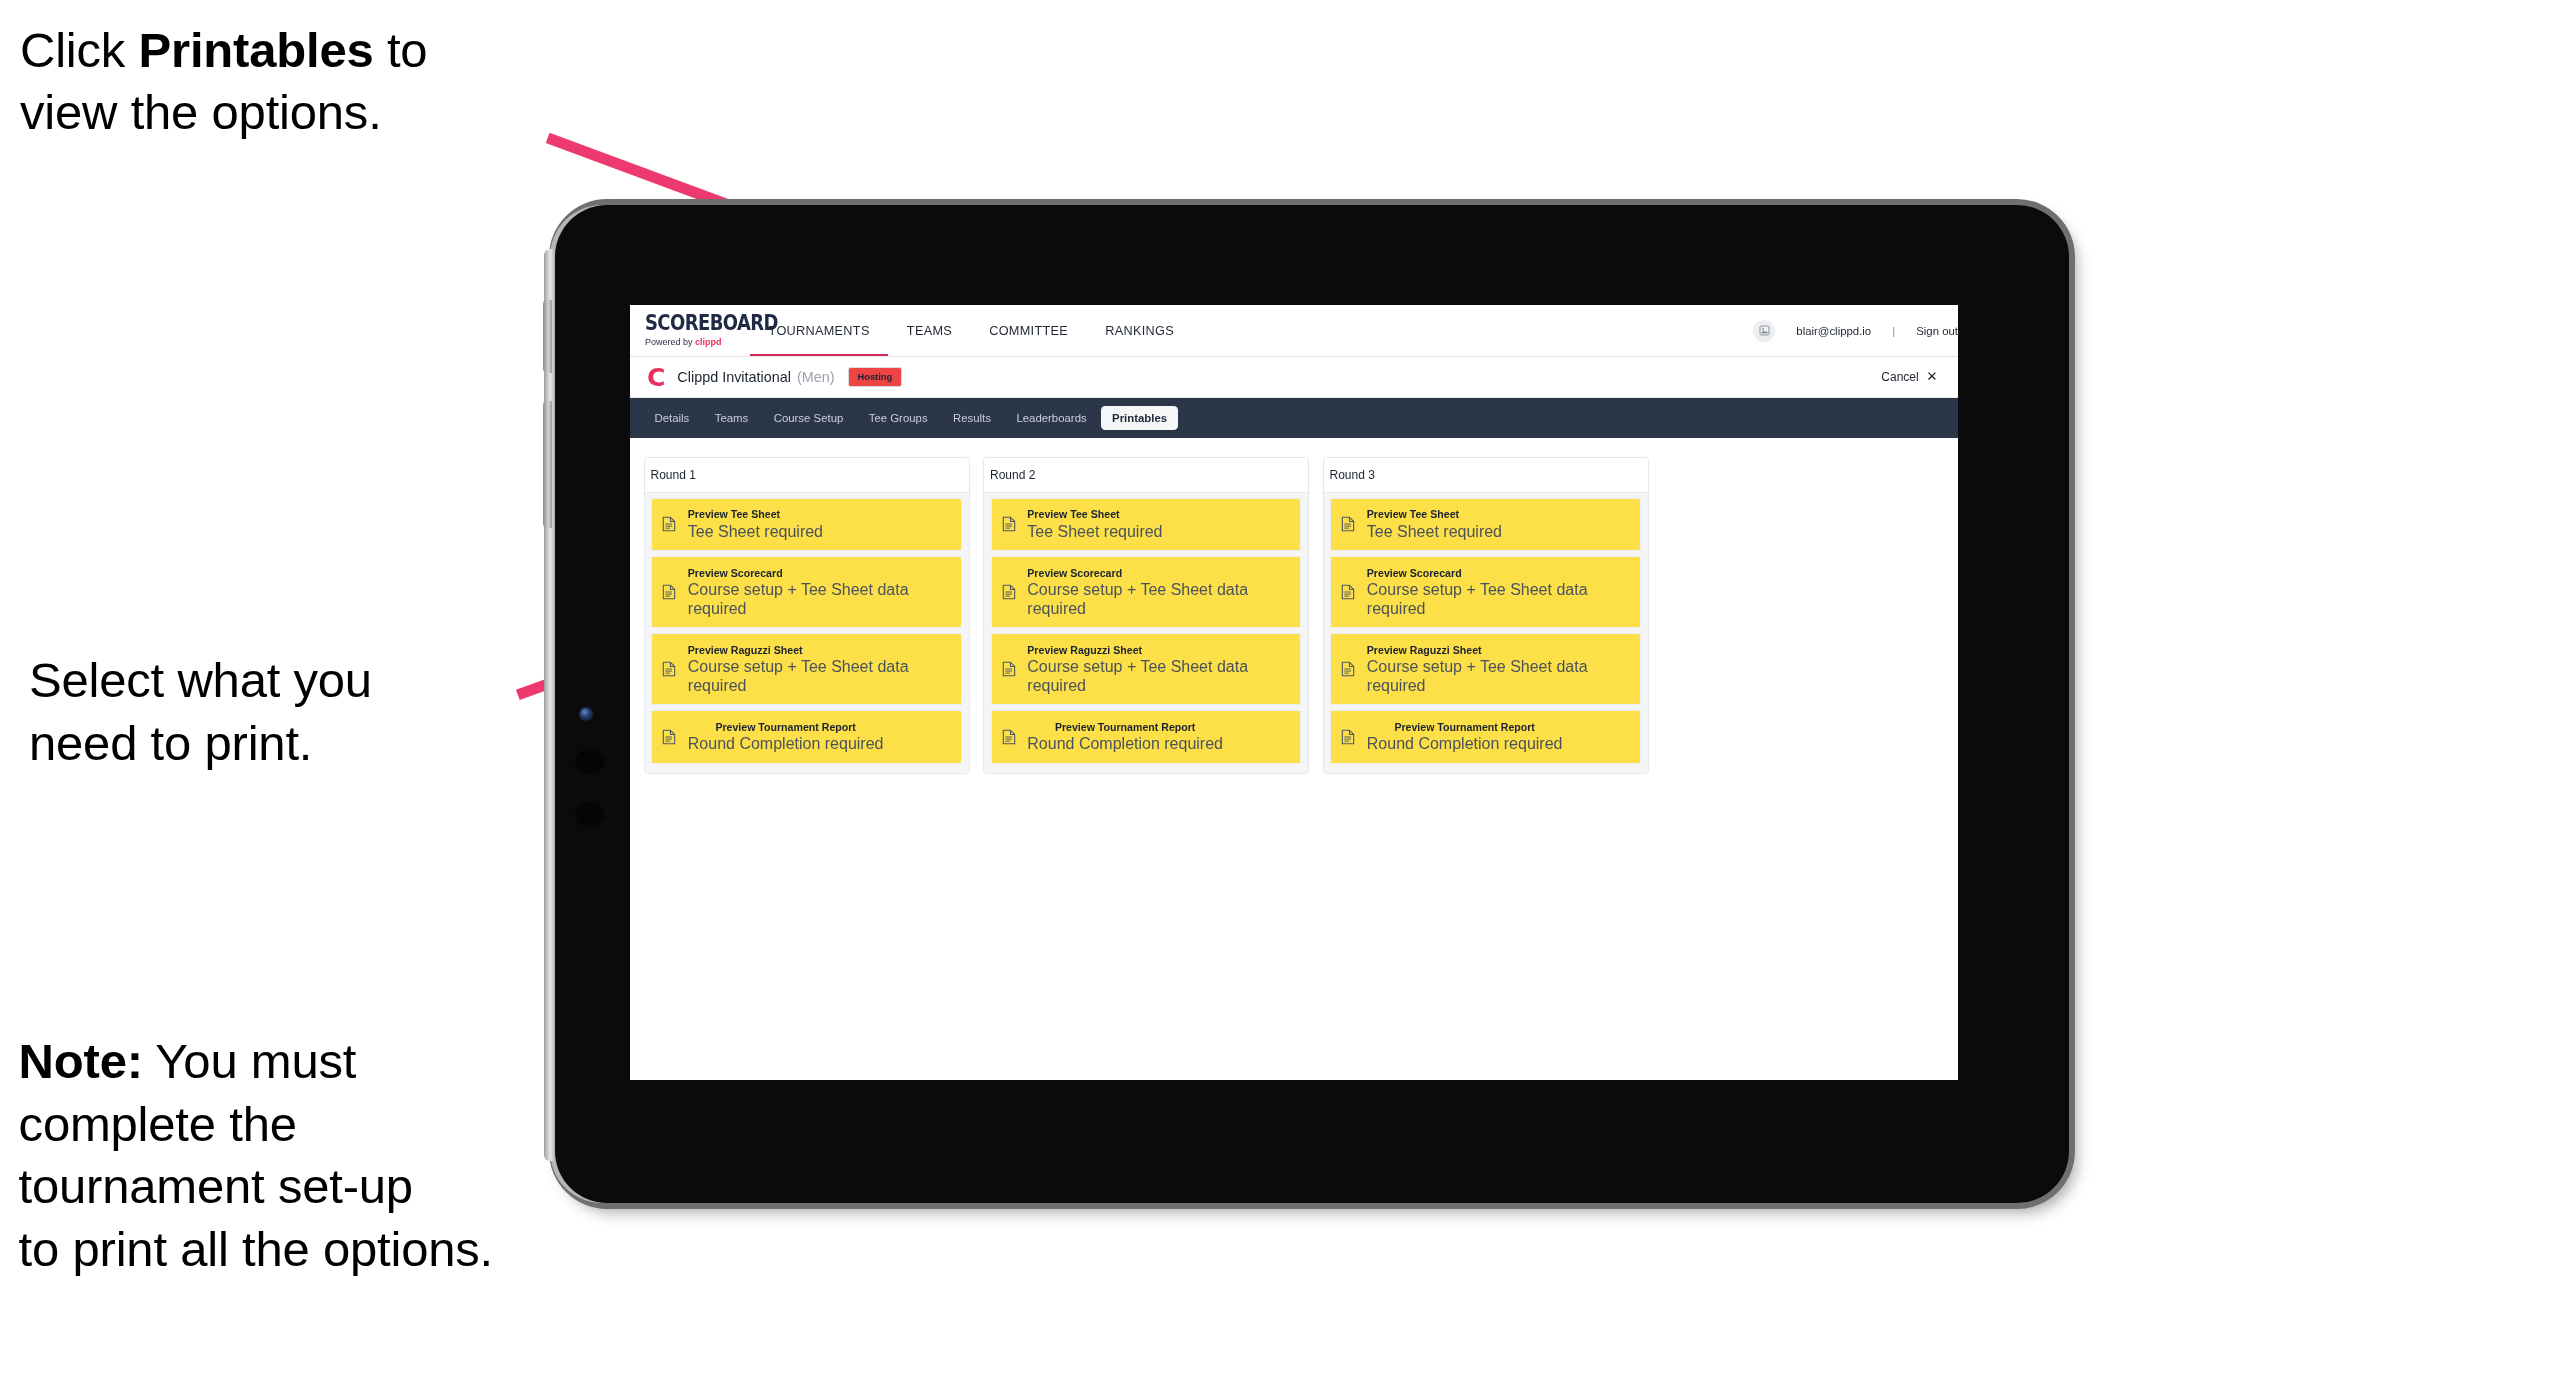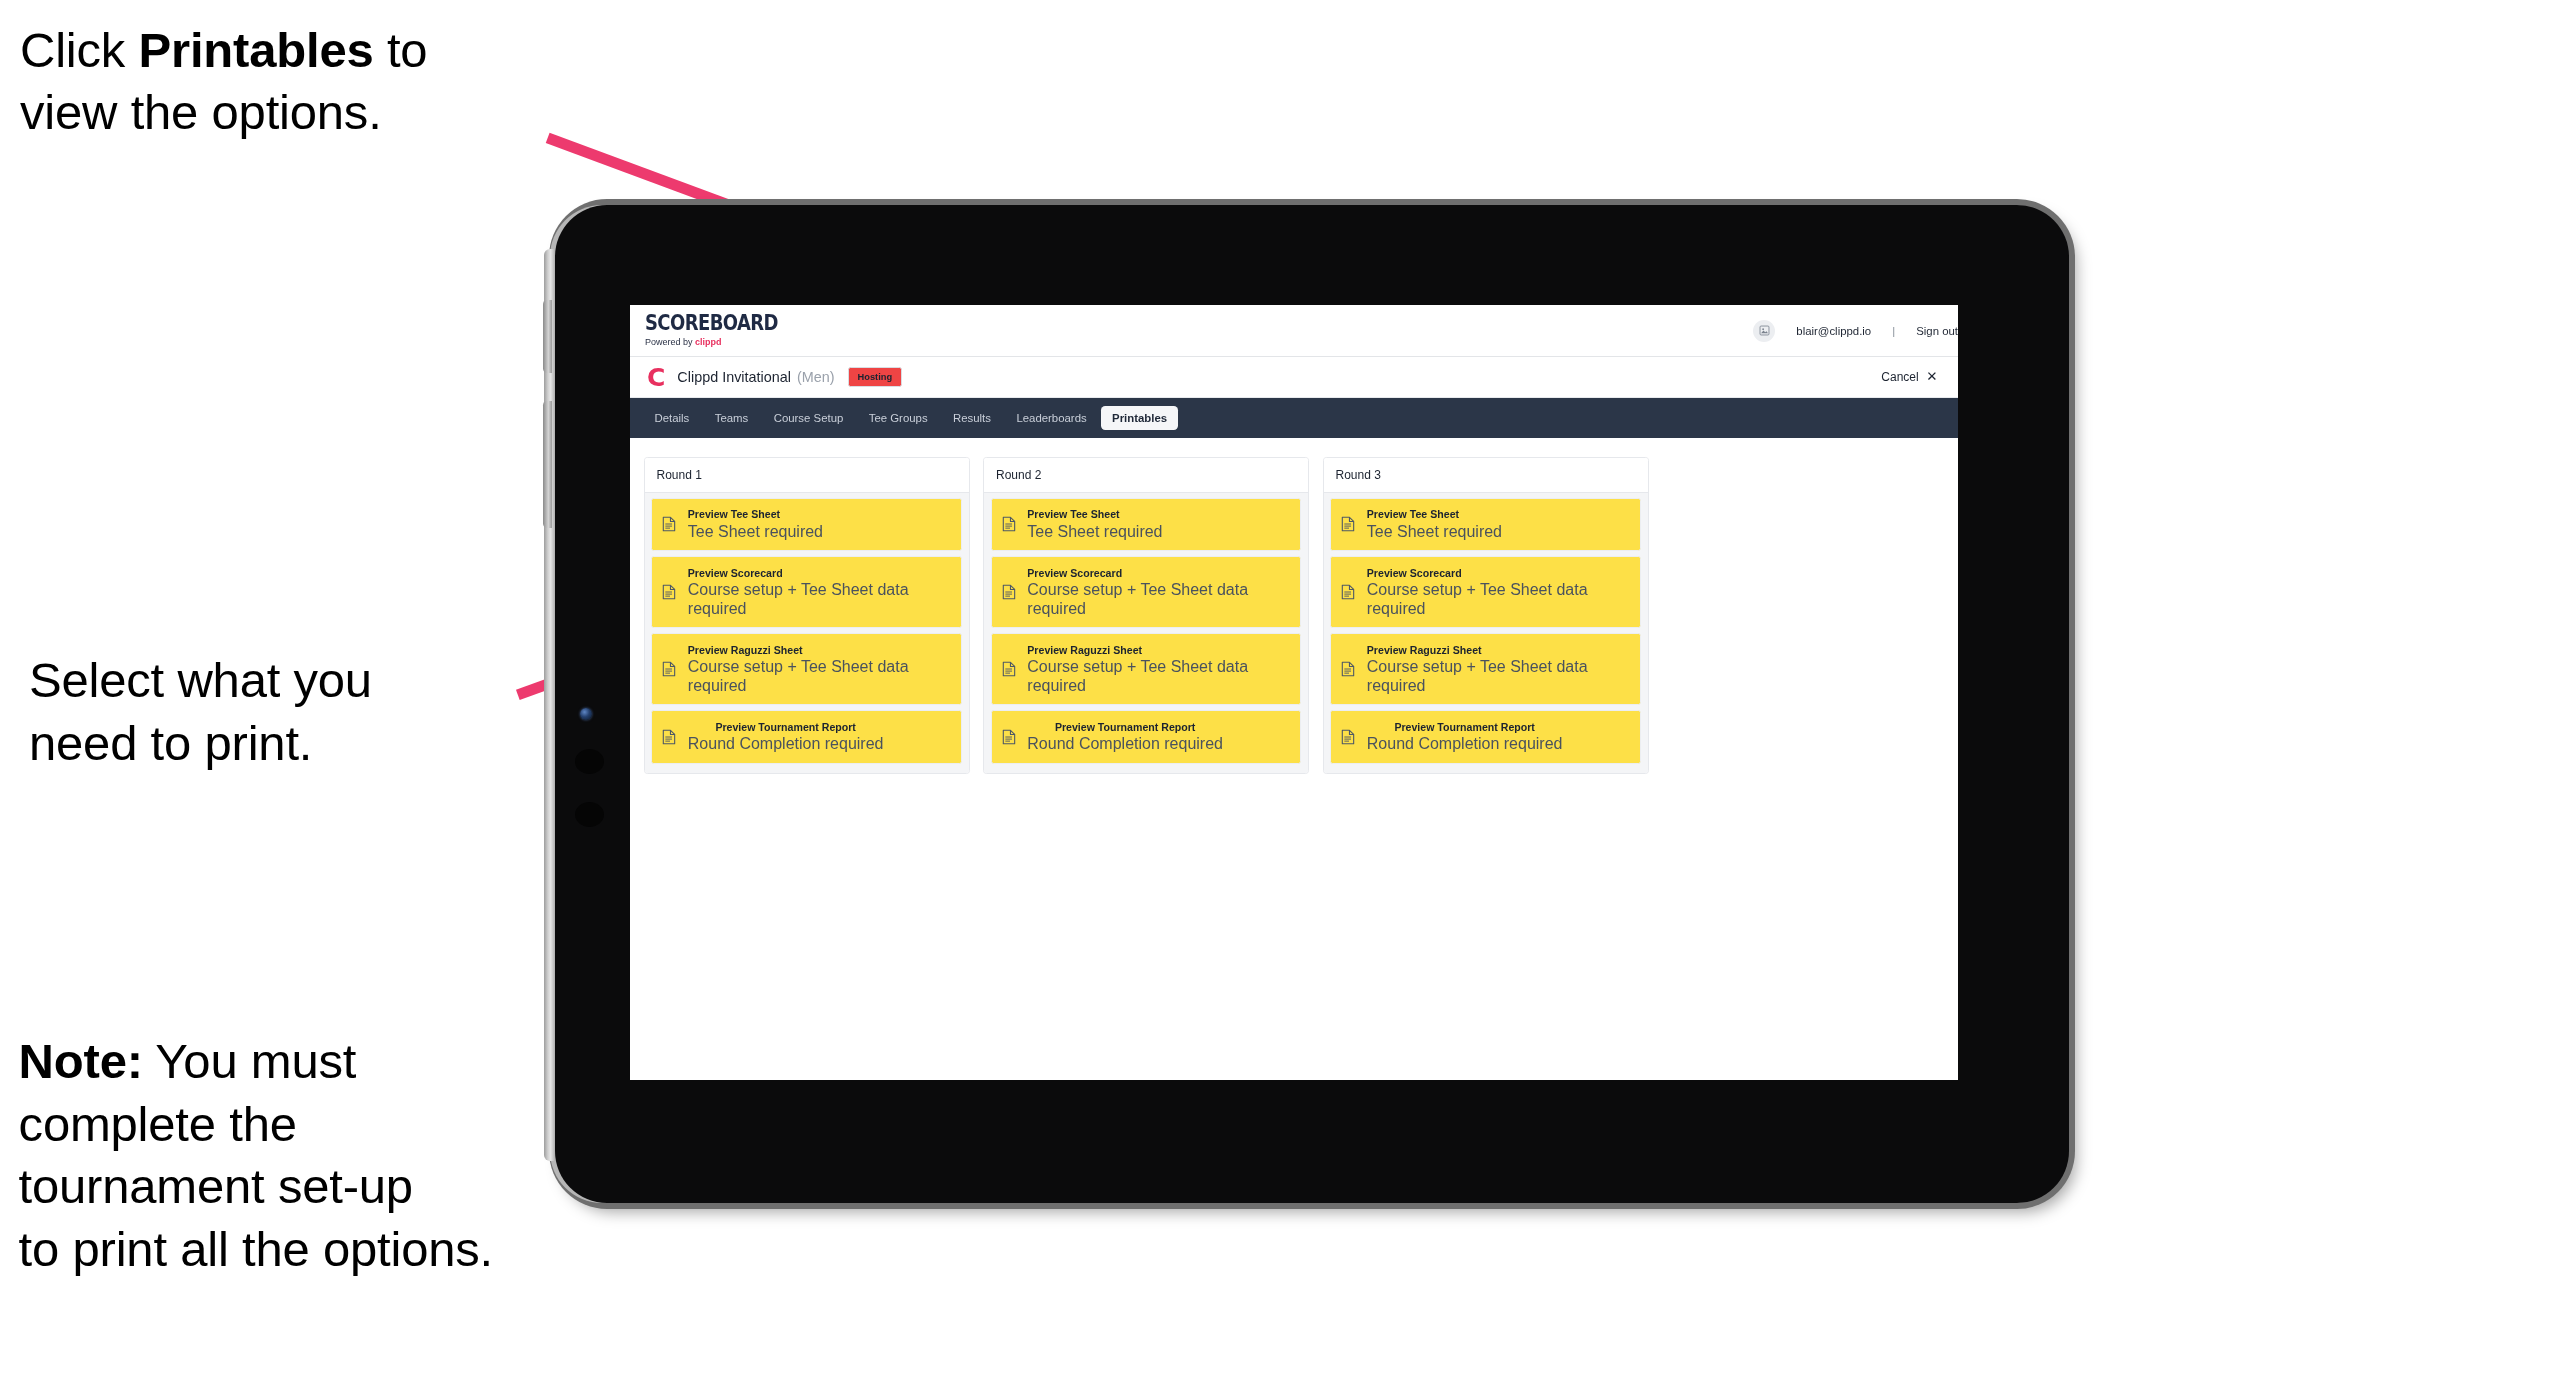--- a/index.html
+++ b/index.html
@@ -192,21 +192,21 @@
   .round-col{
     width:326px;
     background:#ffffff;
     border:0.8px solid #e6e8ec;
     border-radius:3.4px;
     overflow:hidden;
     box-sizing:border-box;
   }
   .round-head{
     height:34px;display:flex;align-items:center;
-    padding:0 12px;
+    padding:0 6px;
     font-size:12px;color:#1c2330;
     background:#ffffff;
     border-bottom:0.8px solid #e6e8ec;
     text-align:center;
   }
   .round-body{background:#f4f5f7;padding:5px 6.8px 8.5px 6.8px;}
   .print-row{
     display:flex;align-items:center;
     gap:10px;
     padding:9.3px 8.5px;
@@ -271,20 +271,26 @@
   <div class="bezel-dot" id="bezel-dot-2"></div>
 
   <div id="screen">
 
     <div id="topbar">
       <div id="brand">
         <div id="brand-title">SCOREBOARD</div>
         <div id="brand-sub"><span>Powered by </span><span class="pink">clippd</span></div>
       </div>
 
+      <div id="topnav">
+        <div class="topnav-item active">TOURNAMENTS</div>
+        <div class="topnav-item">TEAMS</div>
+        <div class="topnav-item">COMMITTEE</div>
+        <div class="topnav-item">RANKINGS</div>
+      </div>
 
       <div id="topbar-right">
         <div id="avatar">
           <svg width="11" height="11" viewBox="0 0 16 16">
             <rect x="1.5" y="1.5" width="13" height="13" rx="1.5" fill="none" stroke="#7a828e" stroke-width="1.2"></rect>
             <circle cx="6" cy="6" r="1.3" fill="#7a828e"></circle>
             <path d="M3 12 L6.5 8 L9 10.5 L11 9 L13 12 Z" fill="#7a828e"></path>
           </svg>
         </div>
         <div id="user-email">blair@clippd.io</div>

